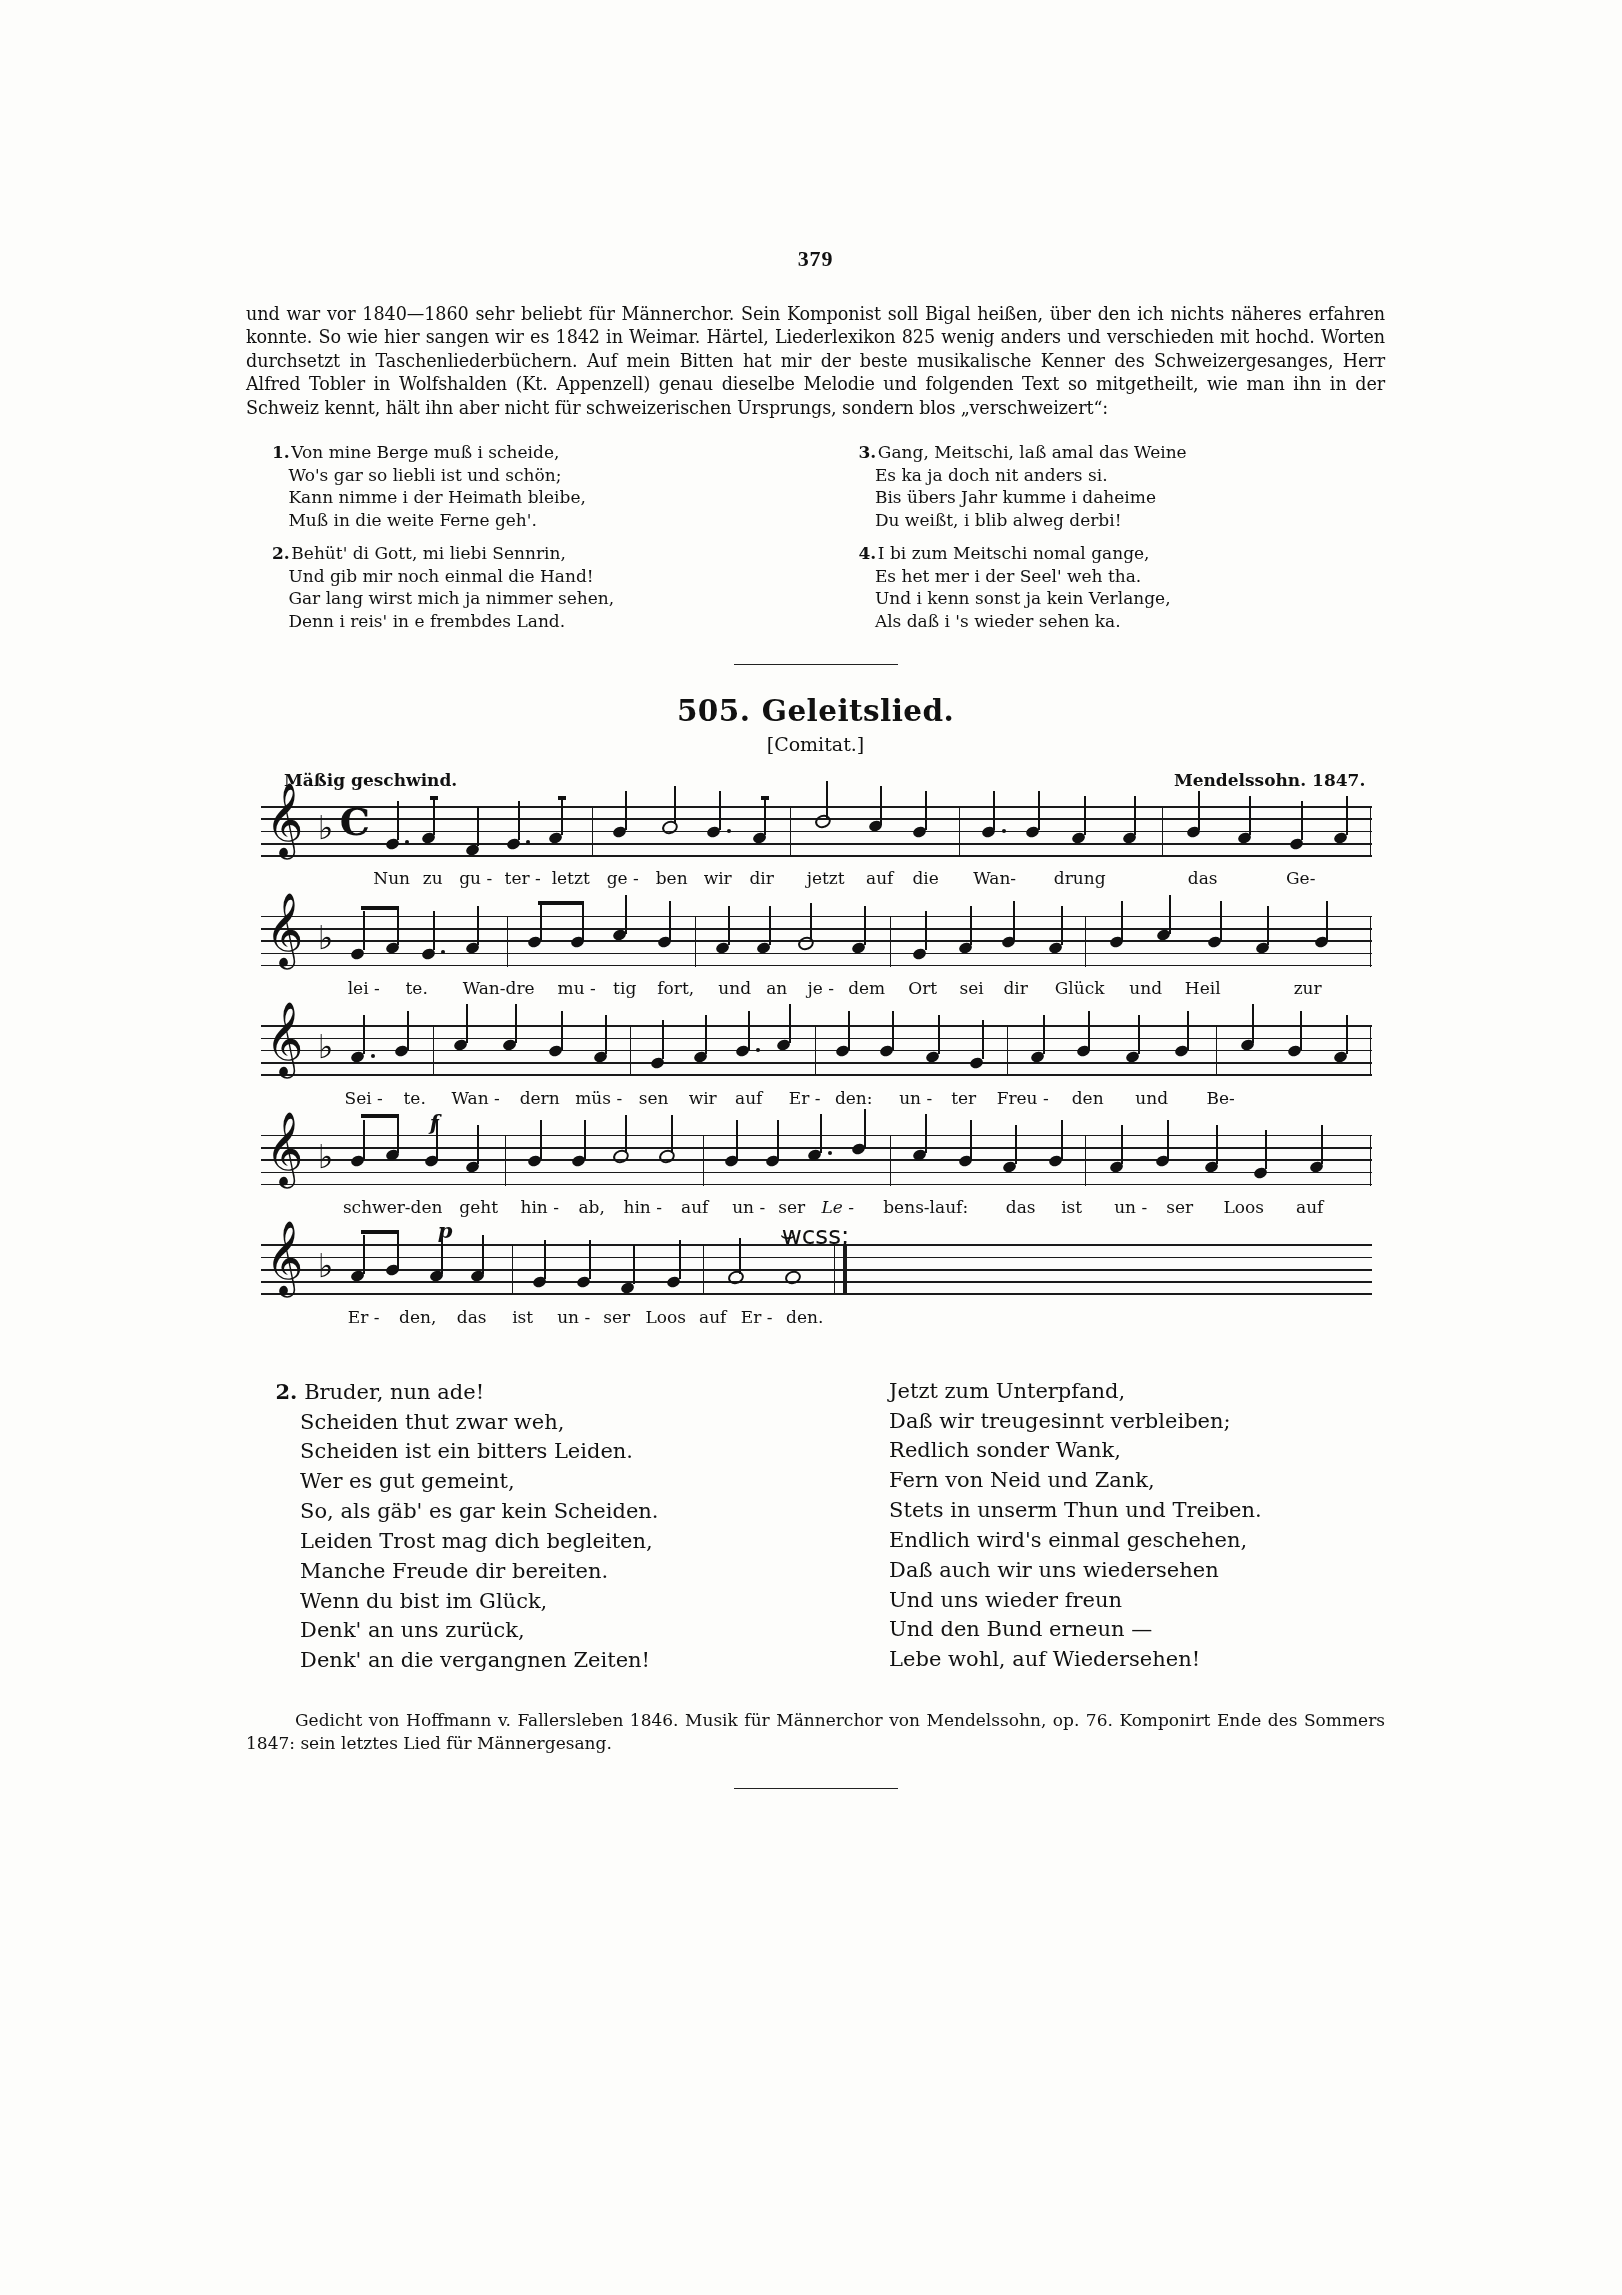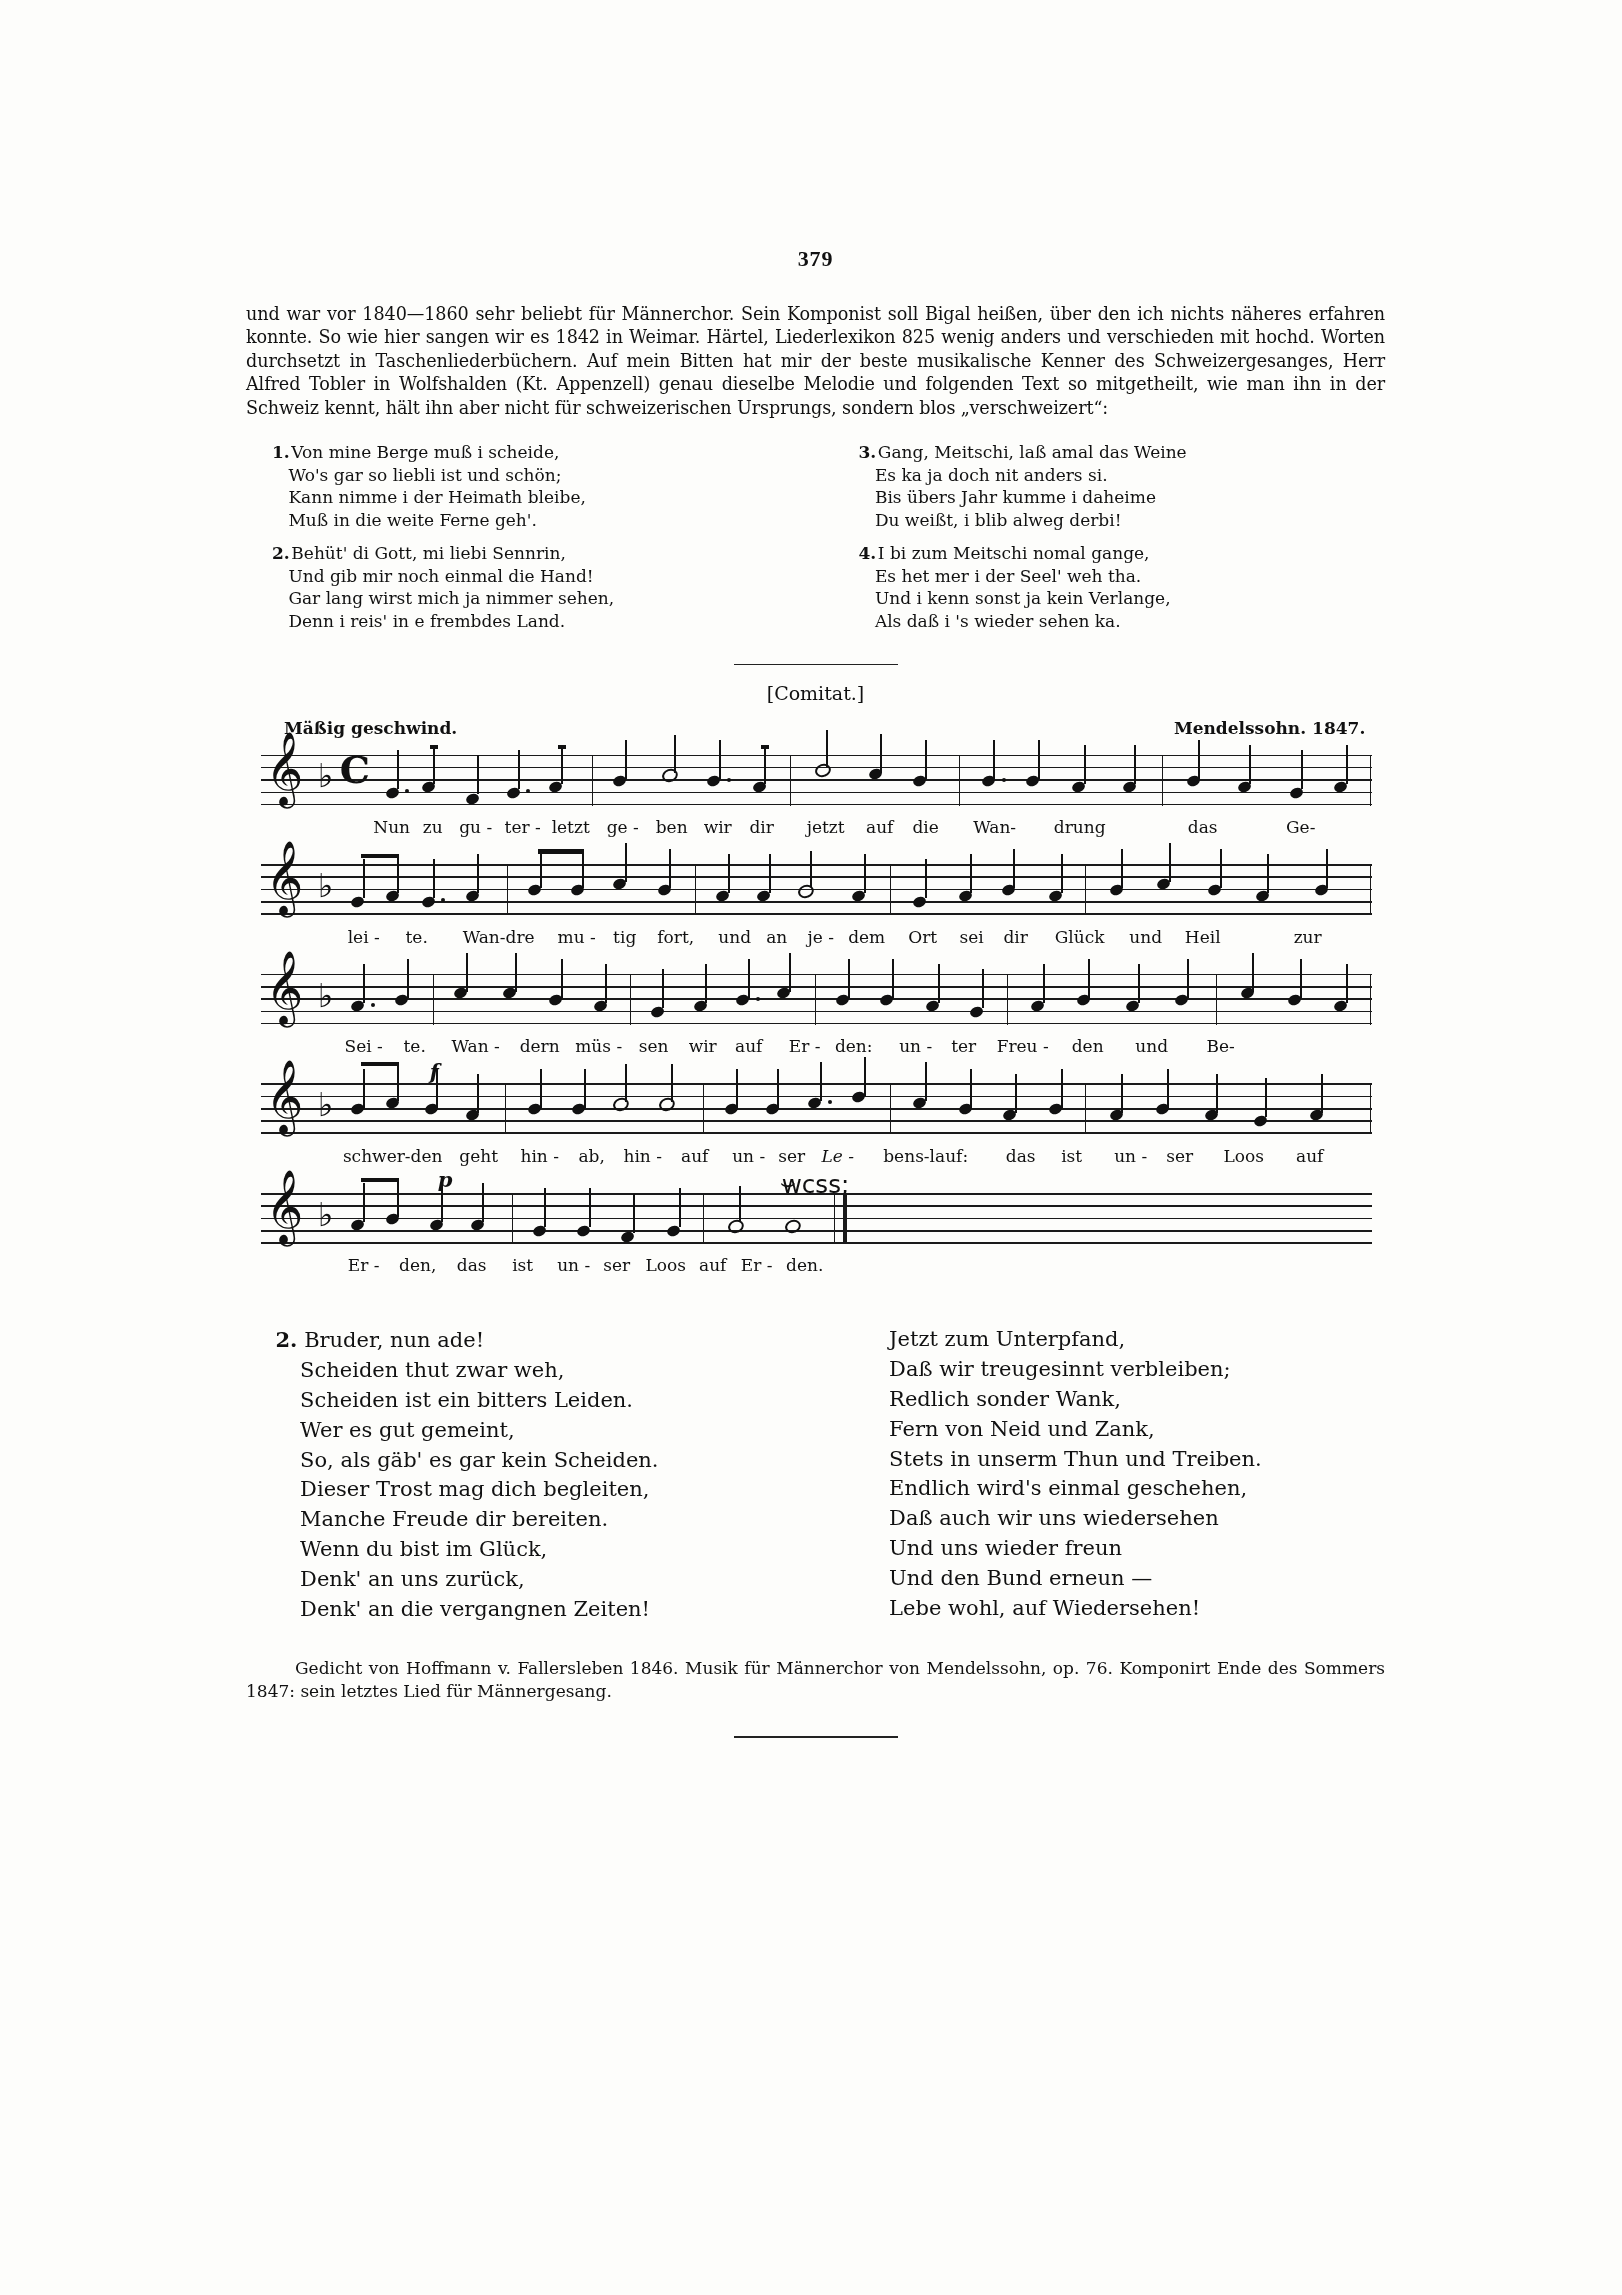--- a/index.html
+++ b/index.html
@@ -275,20 +275,23 @@
           <span class="vnum">4.</span><span>I bi zum Meitschi nomal gange,</span>
           <span class="vline indent">Es het mer i der Seel' weh tha.</span>
           <span class="vline indent">Und i kenn sonst ja kein Verlange,</span>
           <span class="vline indent">Als daß i 's wieder sehen ka.</span>
         </div>
       </div>
     </div>
 
     <div class="rule"></div>
 
+    <div class="song-title">
+      <span class="num">505.</span><span>Geleitslied.</span>
+    </div>
     <div class="song-subtitle">[Comitat.]</div>
 
     <div class="score-head">
       <span class="tempo">Mäßig geschwind.</span>
       <span class="composer">Mendelssohn. 1847.</span>
     </div>
 
     <div class="staff-wrap">
       <div class="staff">
         <div class="line l0"></div>
@@ -690,21 +693,21 @@
     </div>
 
     <div class="lower-verses">
       <div class="verse-col left">
         <div class="lv">
           <span class="vline first"><span class="vnum">2.</span> <span>Bruder, nun ade!</span></span>
           <span class="vline">Scheiden thut zwar weh,</span>
           <span class="vline">Scheiden ist ein bitters Leiden.</span>
           <span class="vline">Wer es gut gemeint,</span>
           <span class="vline">So, als gäb' es gar kein Scheiden.</span>
-          <span class="vline">Dieser Trost mag dich begleiten,</span>
+          <span class="vline">Leiden Trost mag dich begleiten,</span>
           <span class="vline">Manche Freude dir bereiten.</span>
           <span class="vline">Wenn du bist im Glück,</span>
           <span class="vline">Denk' an uns zurück,</span>
           <span class="vline">Denk' an die vergangnen Zeiten!</span>
         </div>
       </div>
       <div class="verse-col right">
         <div class="lv">
           <span class="vline">Jetzt zum Unterpfand,</span>
           <span class="vline">Daß wir treugesinnt verbleiben;</span>

